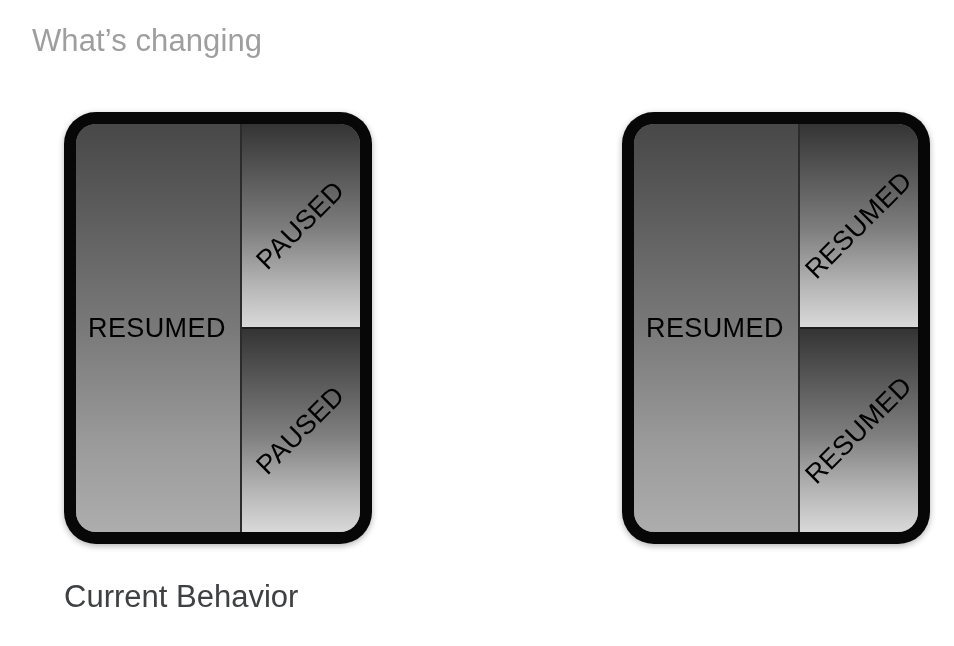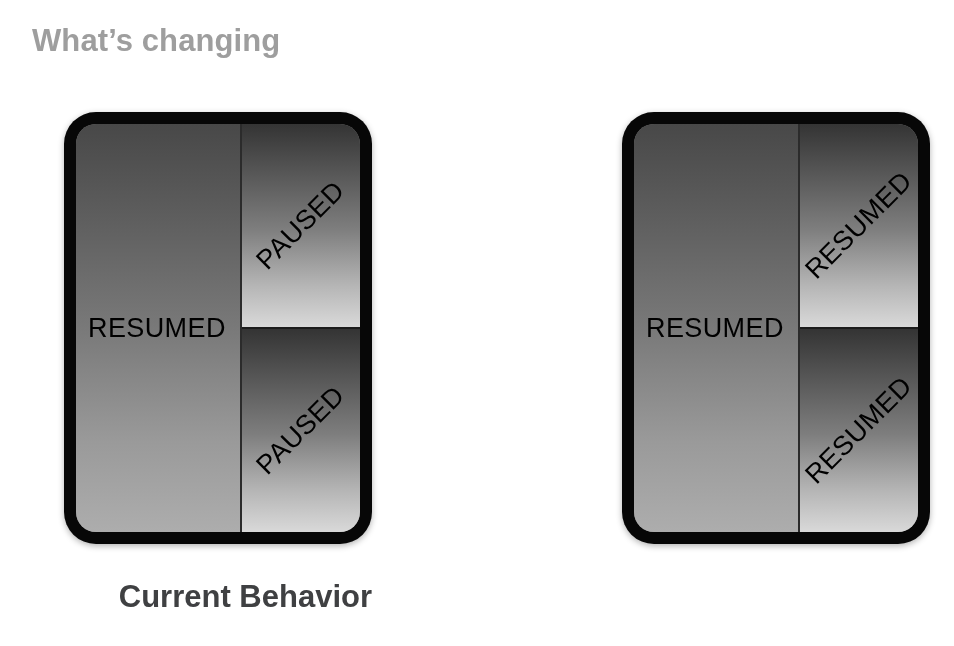--- a/index.html
+++ b/index.html
@@ -24,21 +24,21 @@
   
   #slide-title {
     position: absolute;
     left: 32px;
     top: 20px;
     font-size: 31px;
     line-height: 42px;
     letter-spacing: 0.1px;
     color: #9e9e9e;
     white-space: nowrap;
-    font-weight: 700;
+    font-weight: 400;
   }
 
   
   .figure {
     position: absolute;
     top: 112px;
   }
   #figure-current  { left: 64px; }
   #figure-multi    { left: 622px; }
 
@@ -121,26 +121,26 @@
   .pane-label-rotated {
     transform: rotate(-45deg);
     transform-origin: center center;
   }
 
   
   .caption {
     position: absolute;
     top: 464px;
     width: 308px;
-    text-align: right;
+    text-align: left;
     font-size: 31px;
     line-height: 42px;
     color: #3f4042;
     white-space: nowrap;
-    font-weight: 700;
+    font-weight: 400;
   }
 </style>
 </head>
 <body>
 
 <div id="slide">
 
   <div id="slide-title">What’s changing</div>
 
   <div class="figure" id="figure-current">

